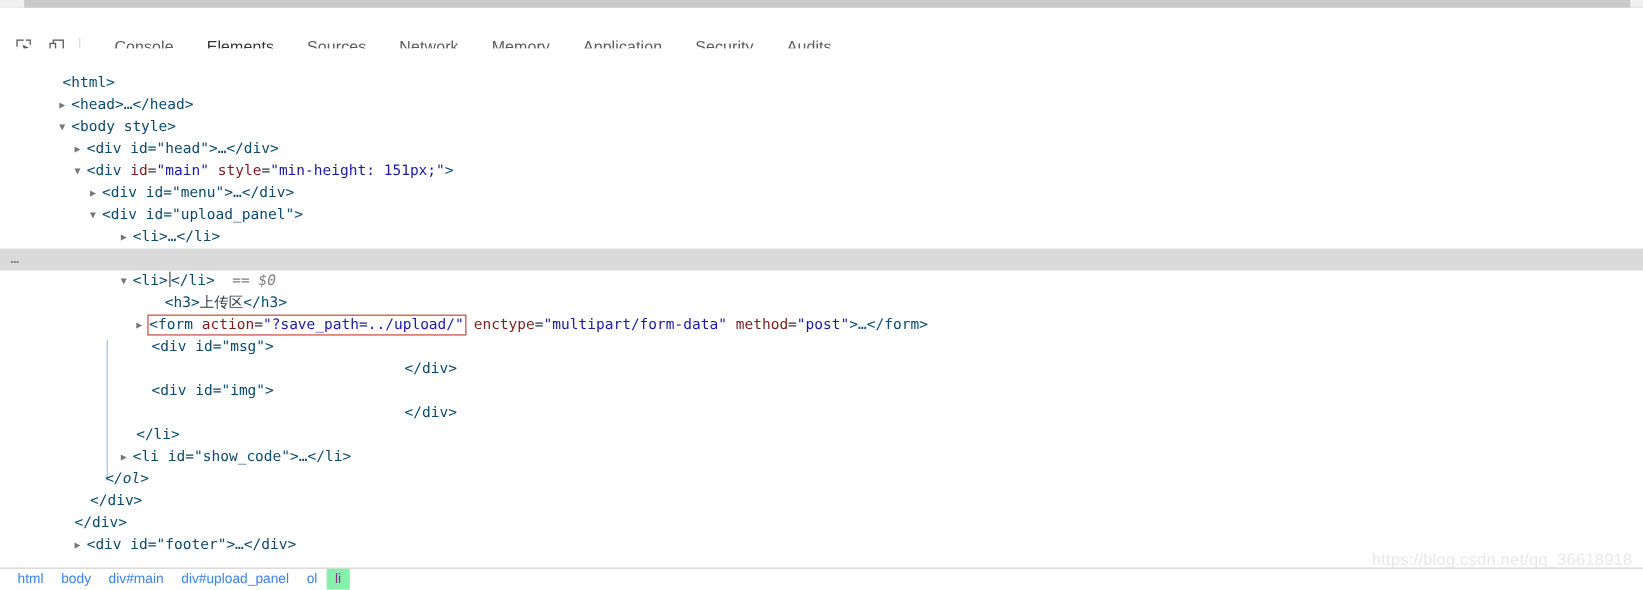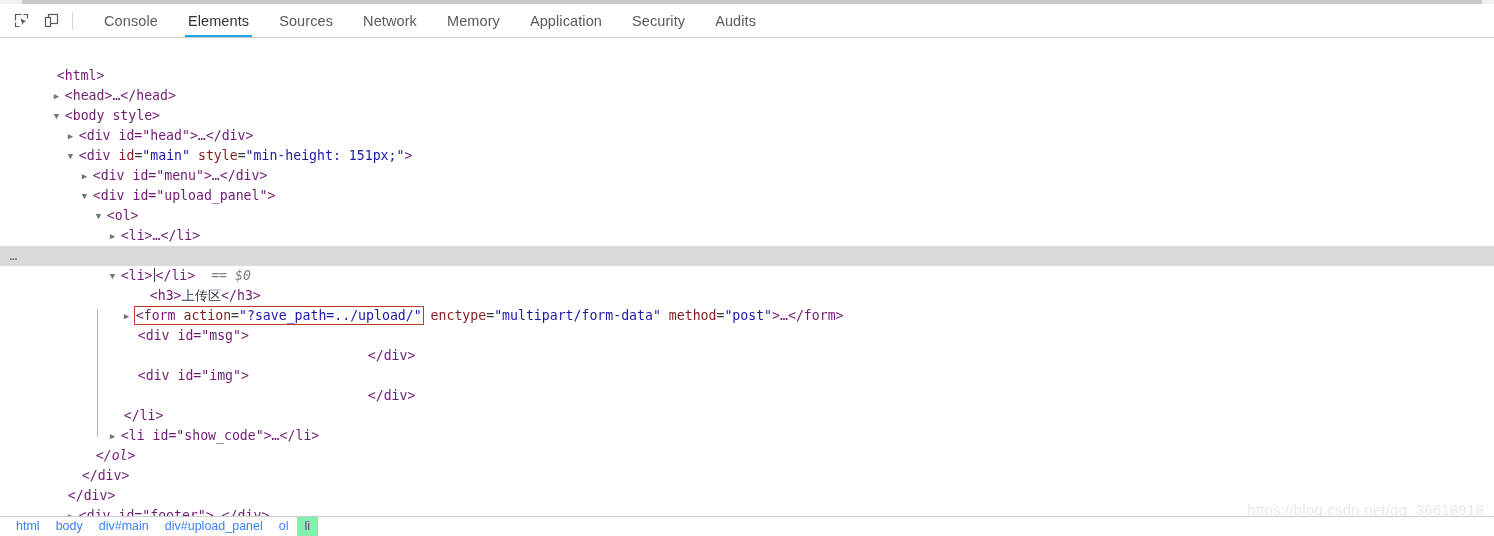--- a/index.html
+++ b/index.html
@@ -29,21 +29,21 @@
     background: #c9c9c9;
   }
   .top-strip .sb-btn {
     position: absolute; top: 0px; left: 0px;
     width: 16px; height: 7px;
     background: #f1f1f1;
   }
 
   
   .toolbar {
-    position: absolute; top: 4px; left: 0;
+    position: absolute; top: 26px; left: 0;
     width: 1494px; height: 34px;
     background: #ffffff;
     border-bottom: 1px solid #cdcdcd;
     display: flex;
     align-items: center;
   }
   .tool-icons {
     display: flex; align-items: center;
     height: 100%;
     padding-left: 8px;
@@ -118,21 +118,21 @@
   .arrow {
     display: inline-block;
     width: 11px;
     color: #767676;
     font-size: 9px;
     position: relative;
     top: -1px;
   }
   .arrow.blank { color: transparent; }
 
-  .tg  { color: #701a75; }   
+  .tg  { color: #0c4a6e; }   
   .an  { color: #7f1d1d; }   
   .av  { color: #1a1aa6; }   
   .txt { color: #303942; }   
   .ref { color: #808080; font-style: italic; }
 
   .caret {
     display: inline-block;
     width: 1px;
     height: 14px;
     background: #303942;
@@ -277,23 +277,20 @@
   </div>
 
   <div class="row" style="padding-left:50px;">
     <span class="arrow">▶</span><span class="tg">&lt;div id="menu"&gt;…&lt;/div&gt;</span>
   </div>
 
   <div class="row" style="padding-left:50px;">
     <span class="arrow">▼</span><span class="tg">&lt;div id="upload_panel"&gt;</span>
   </div>
 
-  <div class="row" style="padding-left:64px;">
-    <span class="arrow">▼</span><span class="tg">&lt;ol&gt;</span>
-  </div>
 
   <div class="row" style="padding-left:78px;">
     <span class="arrow">▶</span><span class="tg">&lt;li&gt;…&lt;/li&gt;</span>
   </div>
 
   <div class="row" style="padding-left:78px;">
     <span class="arrow">▶</span><span class="tg">&lt;li&gt;…&lt;/li&gt;</span>
   </div>
 
   <div class="row selected" style="padding-left:78px;">

